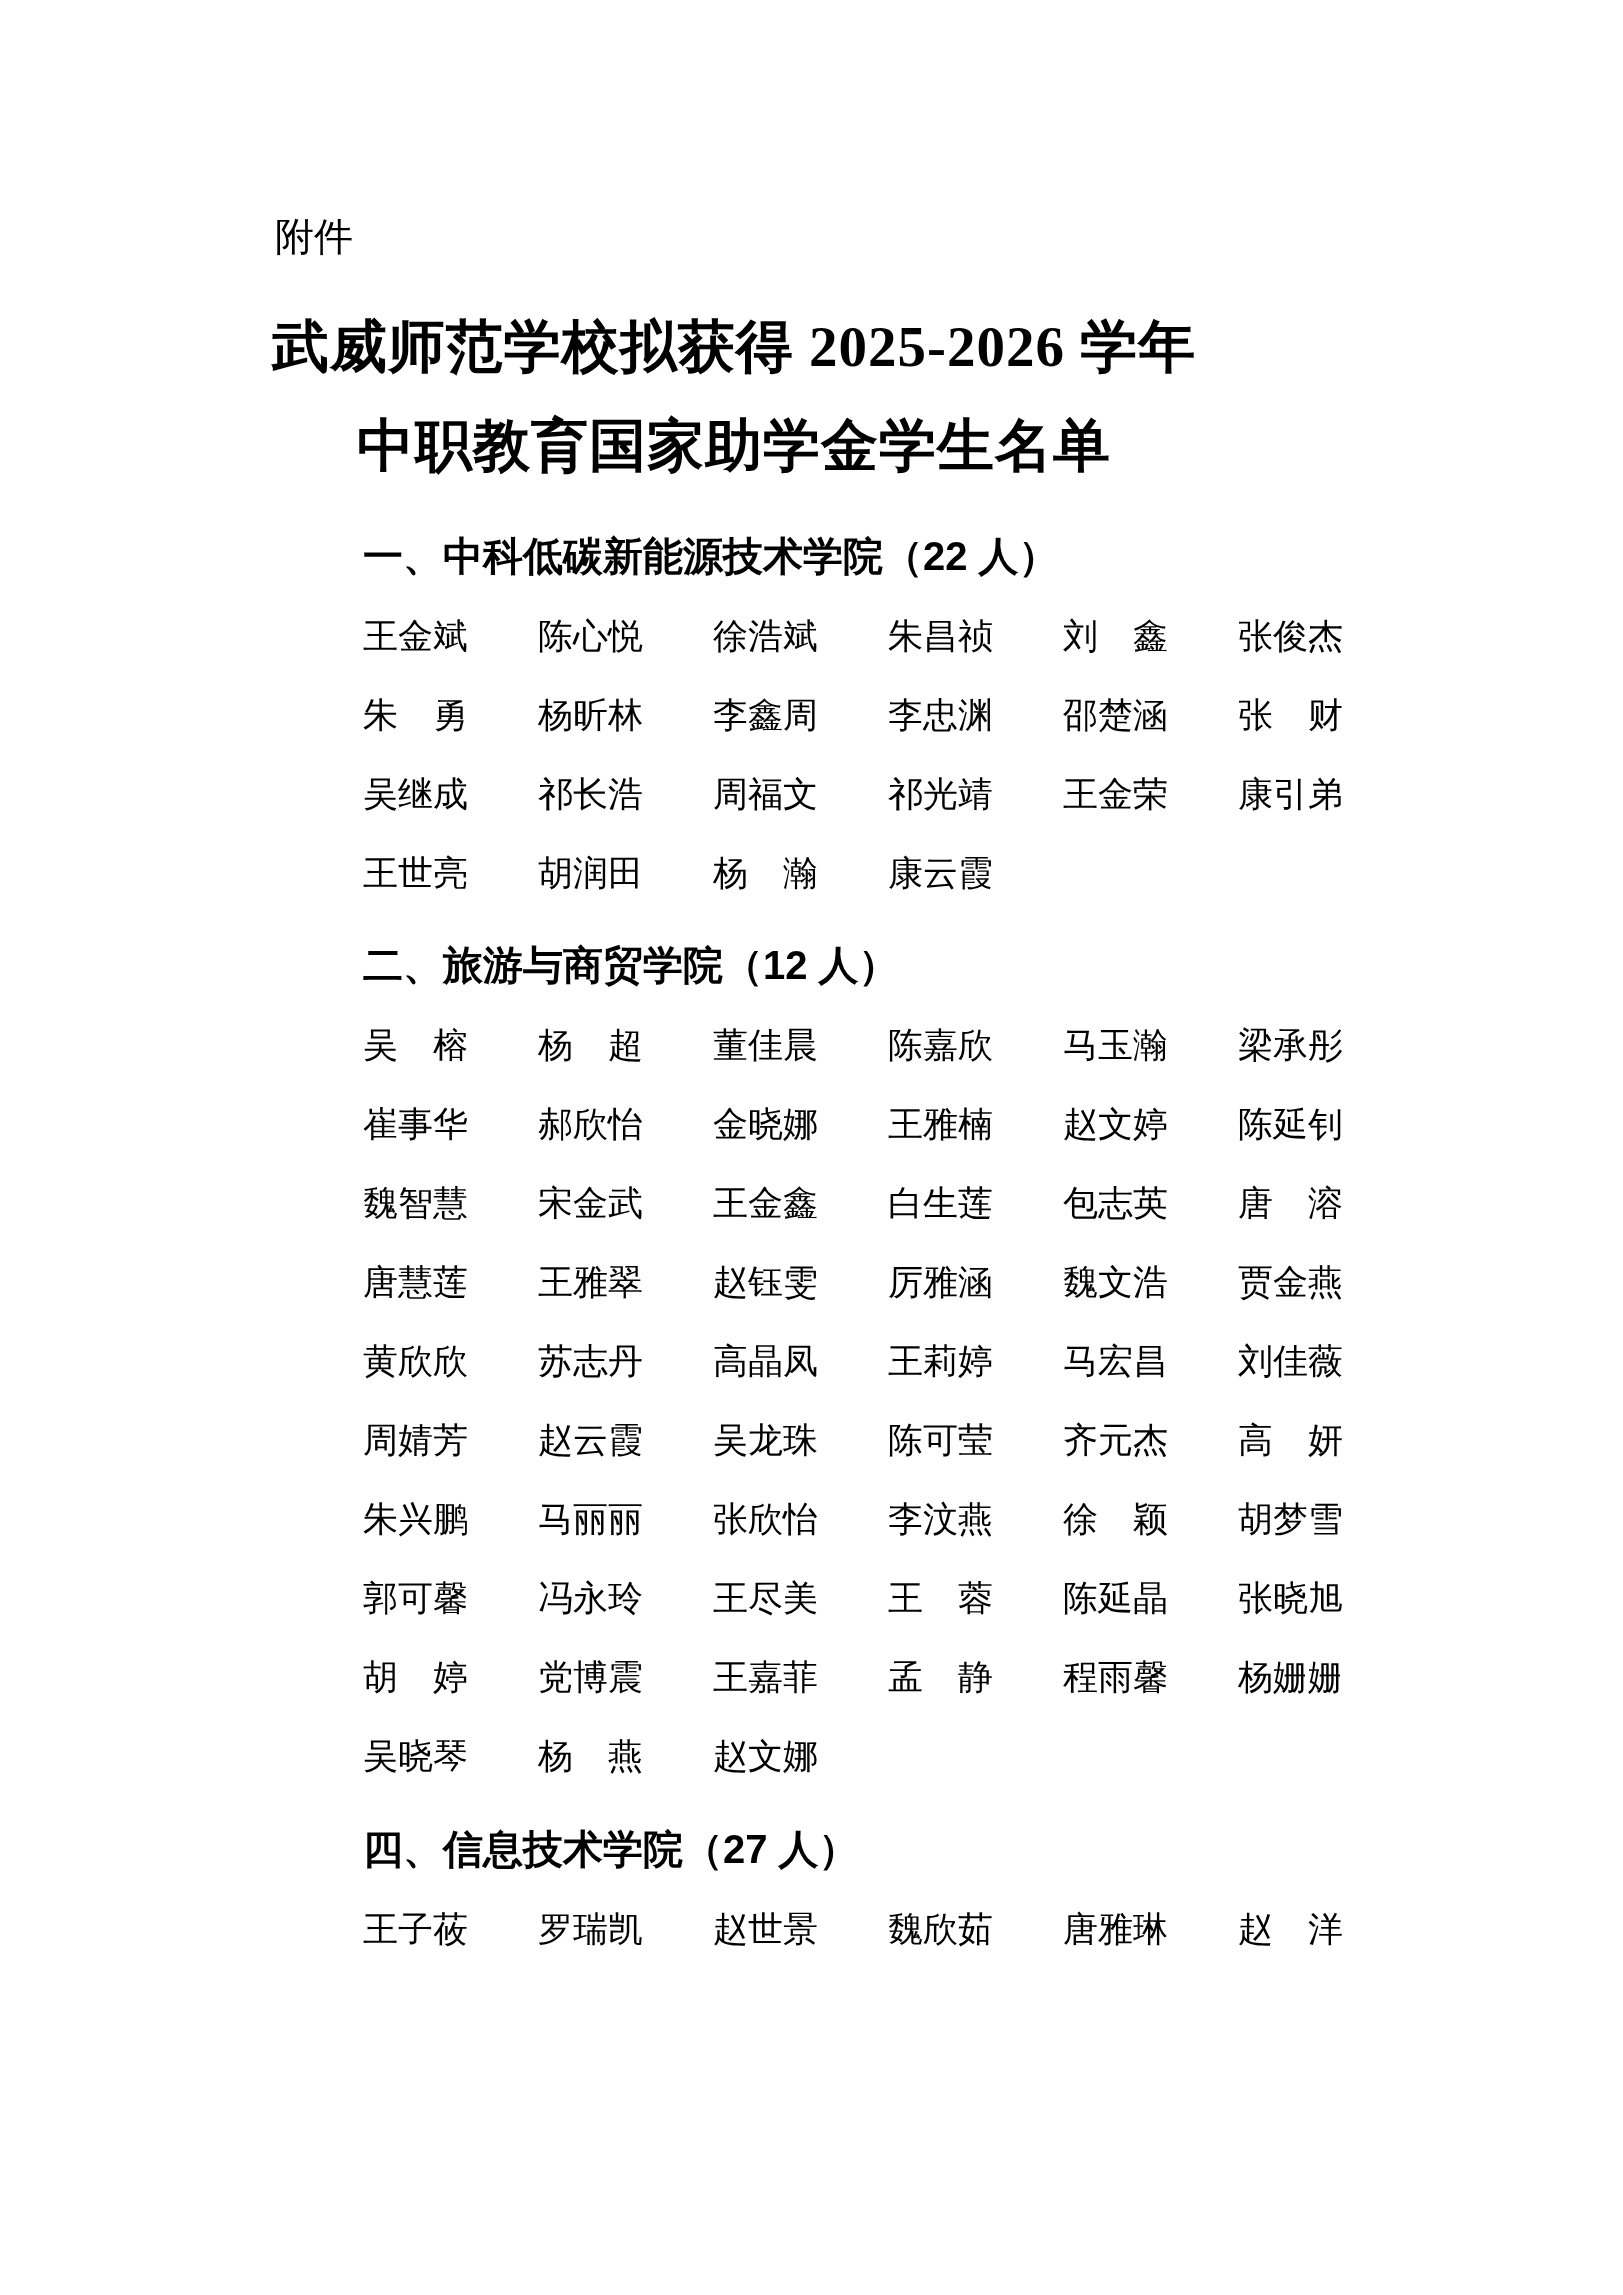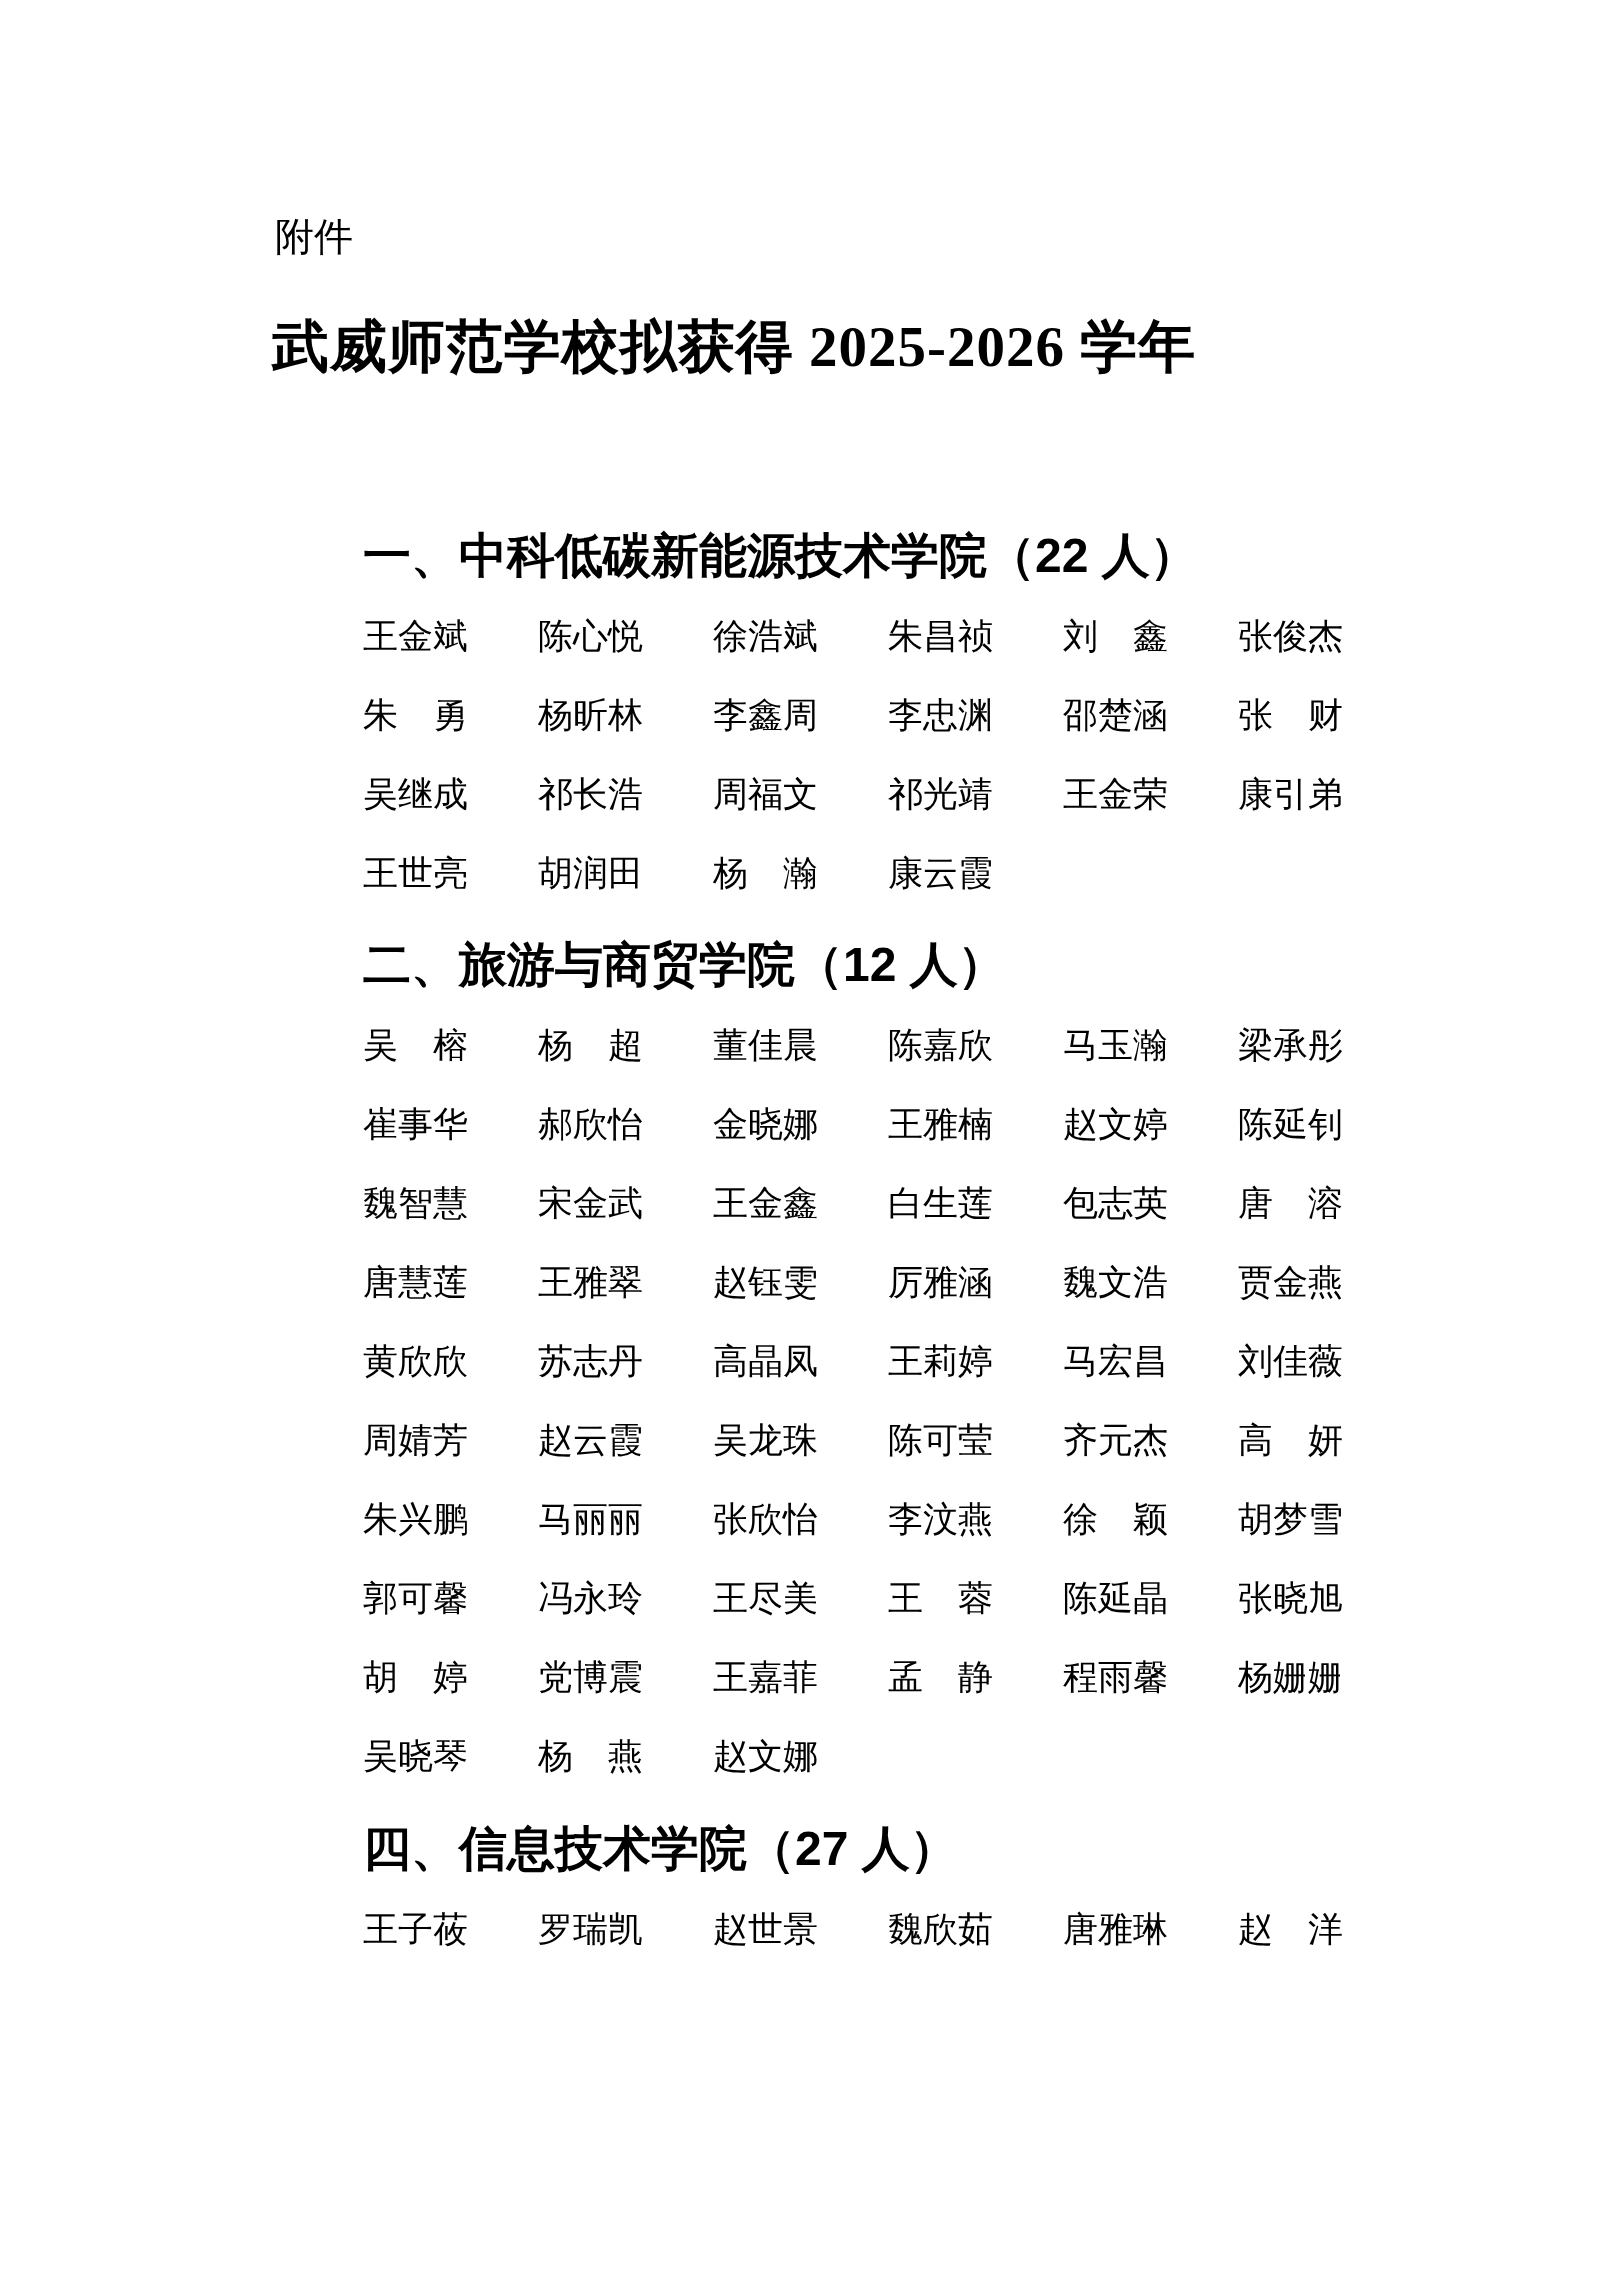--- a/index.html
+++ b/index.html
@@ -41,21 +41,21 @@
   }
   .content {
     position: absolute;
     left: 335px;
     top: 504px;
     width: 1099px;
   }
   .section-heading {
     font-family: "Liberation Sans", sans-serif;
     font-weight: bold;
-    font-size: 48px;
+    font-size: 40px;
     height: 82px;
     line-height: 82px;
     margin-top: 11.2px;
     white-space: nowrap;
   }
   .name-row {
     display: flex;
     height: 79px;
     line-height: 79px;
     font-family: "Liberation Serif", serif;
@@ -69,20 +69,21 @@
   }
 </style>
 </head>
 <body>
 
 <div class="page">
   <div class="attachment-label">附件</div>
 
   <div class="doc-title">
     <div>武威师范学校拟获得 2025-2026 学年</div>
+    <div>中职教育国家助学金学生名单</div>
   </div>
 
   <div class="content" id="sections">
       <div class="section-heading">一、中科低碳新能源技术学院（22 人）</div>
       <div class="name-row">
         <span class="student-name">王金斌</span>
         <span class="student-name">陈心悦</span>
         <span class="student-name">徐浩斌</span>
         <span class="student-name">朱昌祯</span>
         <span class="student-name">刘　鑫</span>

